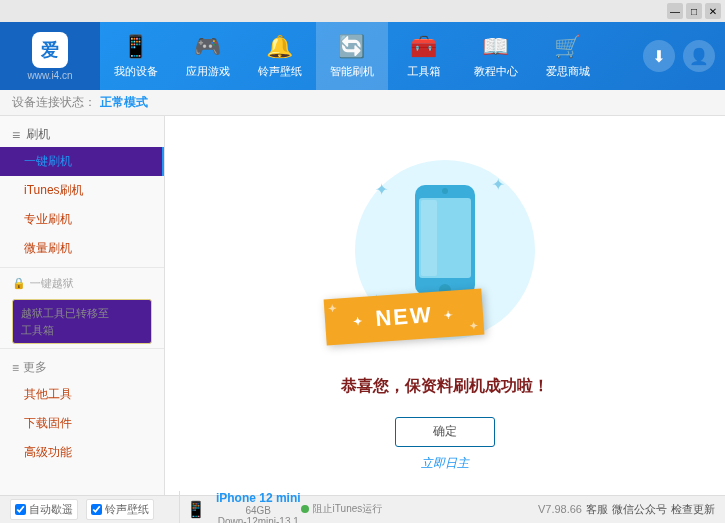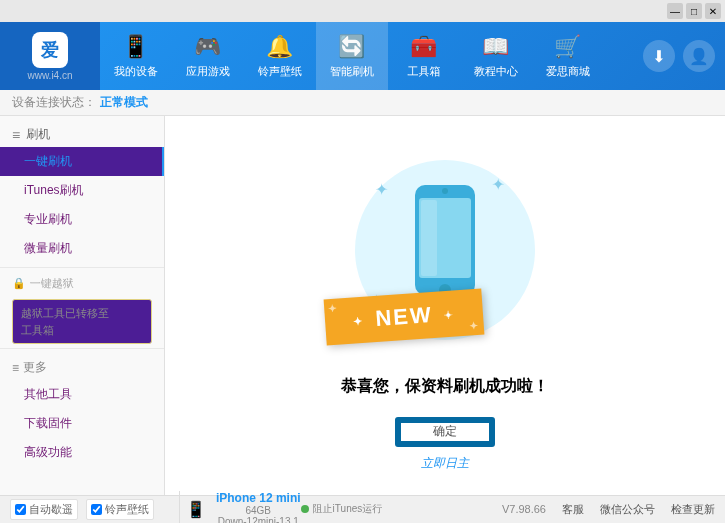--- a/index.html
+++ b/index.html
@@ -109,21 +109,21 @@
       padding: 4px 0;
     }
     .sidebar-section-header {
       display: flex; align-items: center;
       padding: 6px 12px 4px;
       font-size: 12px; color: #666;
     }
     .sidebar-section-icon { margin-right: 6px; font-size: 14px; color: #888; }
     .sidebar-item {
       padding: 6px 16px 6px 24px;
-      font-size: 12px; color: #701a75;
+      font-size: 12px; color: #c2410c;
       cursor: pointer;
     }
     .sidebar-item.active {
       background: #4c1d95;
       color: #2196F3;
       border-right: 2px solid #2196F3;
     }
     .sidebar-divider {
       height: 1px; background: #e8e8e8; margin: 4px 0;
     }
@@ -212,29 +212,29 @@
       position: absolute; left: 4px; top: 4px;
       font-size: 10px; color: rgba(255,255,255,0.6);
     }
     .new-tag::after {
       content: '✦';
       position: absolute; right: 4px; bottom: 4px;
       font-size: 10px; color: rgba(255,255,255,0.6);
     }
 
     .success-text {
-      font-size: 16px; color: #000000;
+      font-size: 16px; color: #7f1d1d;
       margin-bottom: 20px;
       font-weight: bold;
     }
 
     .confirm-btn {
       width: 100px; height: 30px;
       background: white;
-      border: 6px solid #0369a1;
+      border: 1px solid #0369a1;
       border-radius: 3px;
       font-size: 12px; color: #555;
       cursor: pointer;
       display: flex; align-items: center; justify-content: center;
       margin-bottom: 8px;
     }
 
     .restart-link {
       font-size: 12px; color: #2196F3;
       cursor: pointer;
@@ -260,21 +260,21 @@
       padding: 2px 4px;
       border: 1px solid #e0e0e0;
       background: white;
       border-radius: 2px;
       cursor: pointer;
     }
     .bottom-checkbox input { width: 11px; height: 11px; cursor: pointer; }
 
     .bottom-mid { flex: 1; }
     .bottom-right {
-      display: flex; align-items: center; gap: 16px;
+      display: flex; align-items: center; gap: 4px;
       font-size: 11px; color: #666;
     }
     .version-text { color: #888; }
     .bottom-link { color: #555; cursor: pointer; }
 
     .itunes-status {
       display: flex; align-items: center; gap: 4px;
       font-size: 10px; color: #888;
     }
     .itunes-dot { width: 8px; height: 8px; border-radius: 50%; background: #4CAF50; }

